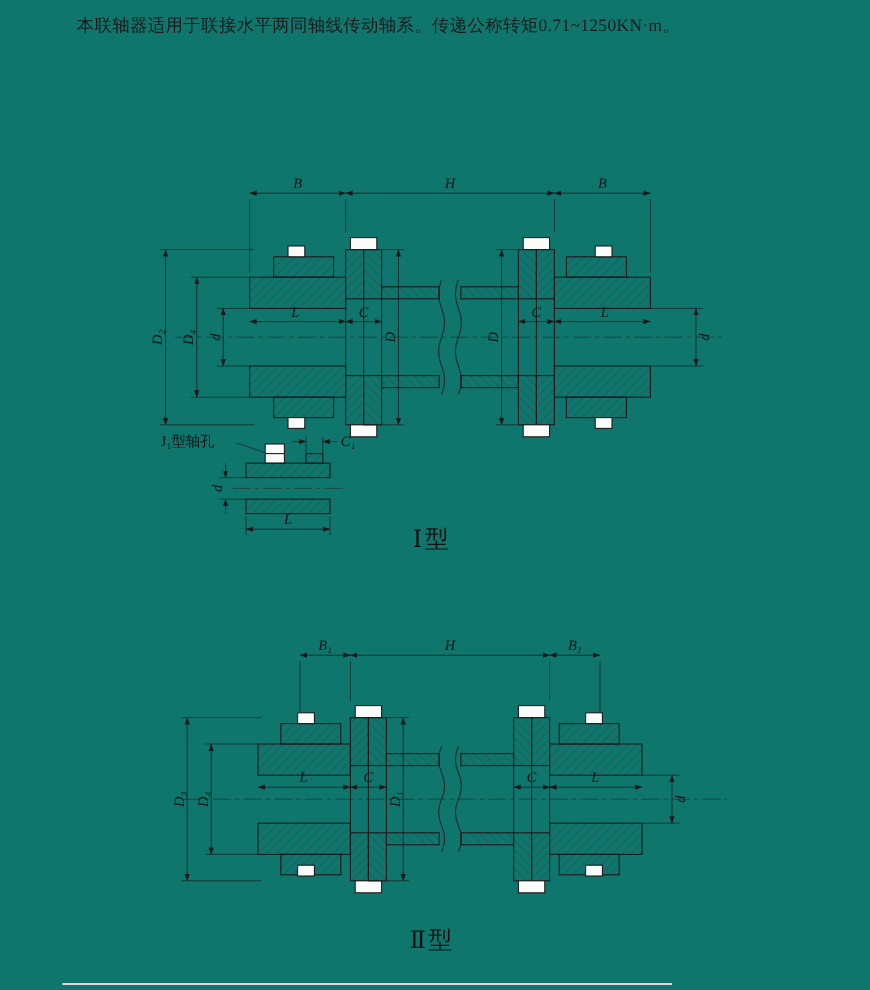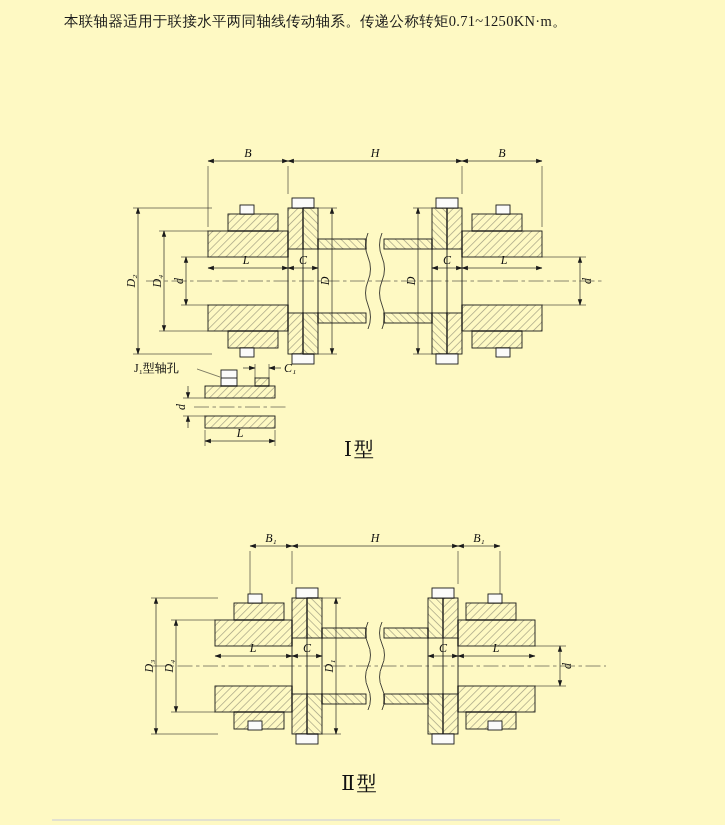--- a/index.html
+++ b/index.html
@@ -1,16 +1,16 @@
 <!DOCTYPE html>
 <html><head>
 <meta charset="utf-8">
 <style>
   html,body{margin:0;padding:0;background:#fff;}
-  .page{position:relative;width:725px;height:825px;background:#fef9c3;overflow:hidden;
+  .page{position:relative;width:725px;height:825px;background:#0f766e;overflow:hidden;
         font-family:"Liberation Serif","DejaVu Serif",serif;color:#1a1a1a;}
   .spec{position:absolute;left:64px;top:12px;font-size:14.5px;letter-spacing:0.3px;white-space:nowrap;}
   svg{position:absolute;left:0;top:0;}
   .hz{fill:url(#hatch);stroke:#1a1a1a;stroke-width:0.9;}
   .hz2{fill:url(#hatch2);stroke:#1a1a1a;stroke-width:0.9;}
   .wt{fill:#fbfbfa;stroke:#1a1a1a;stroke-width:0.9;}
   .ol{fill:none;stroke:#1a1a1a;stroke-width:0.9;}
   .dim{stroke:#1a1a1a;stroke-width:0.65;fill:none;}
   .ext{stroke:#1a1a1a;stroke-width:0.55;fill:none;}
   .cl{stroke:#2a2a2a;stroke-width:0.55;stroke-dasharray:15 3.5 3.5 3.5;fill:none;}

